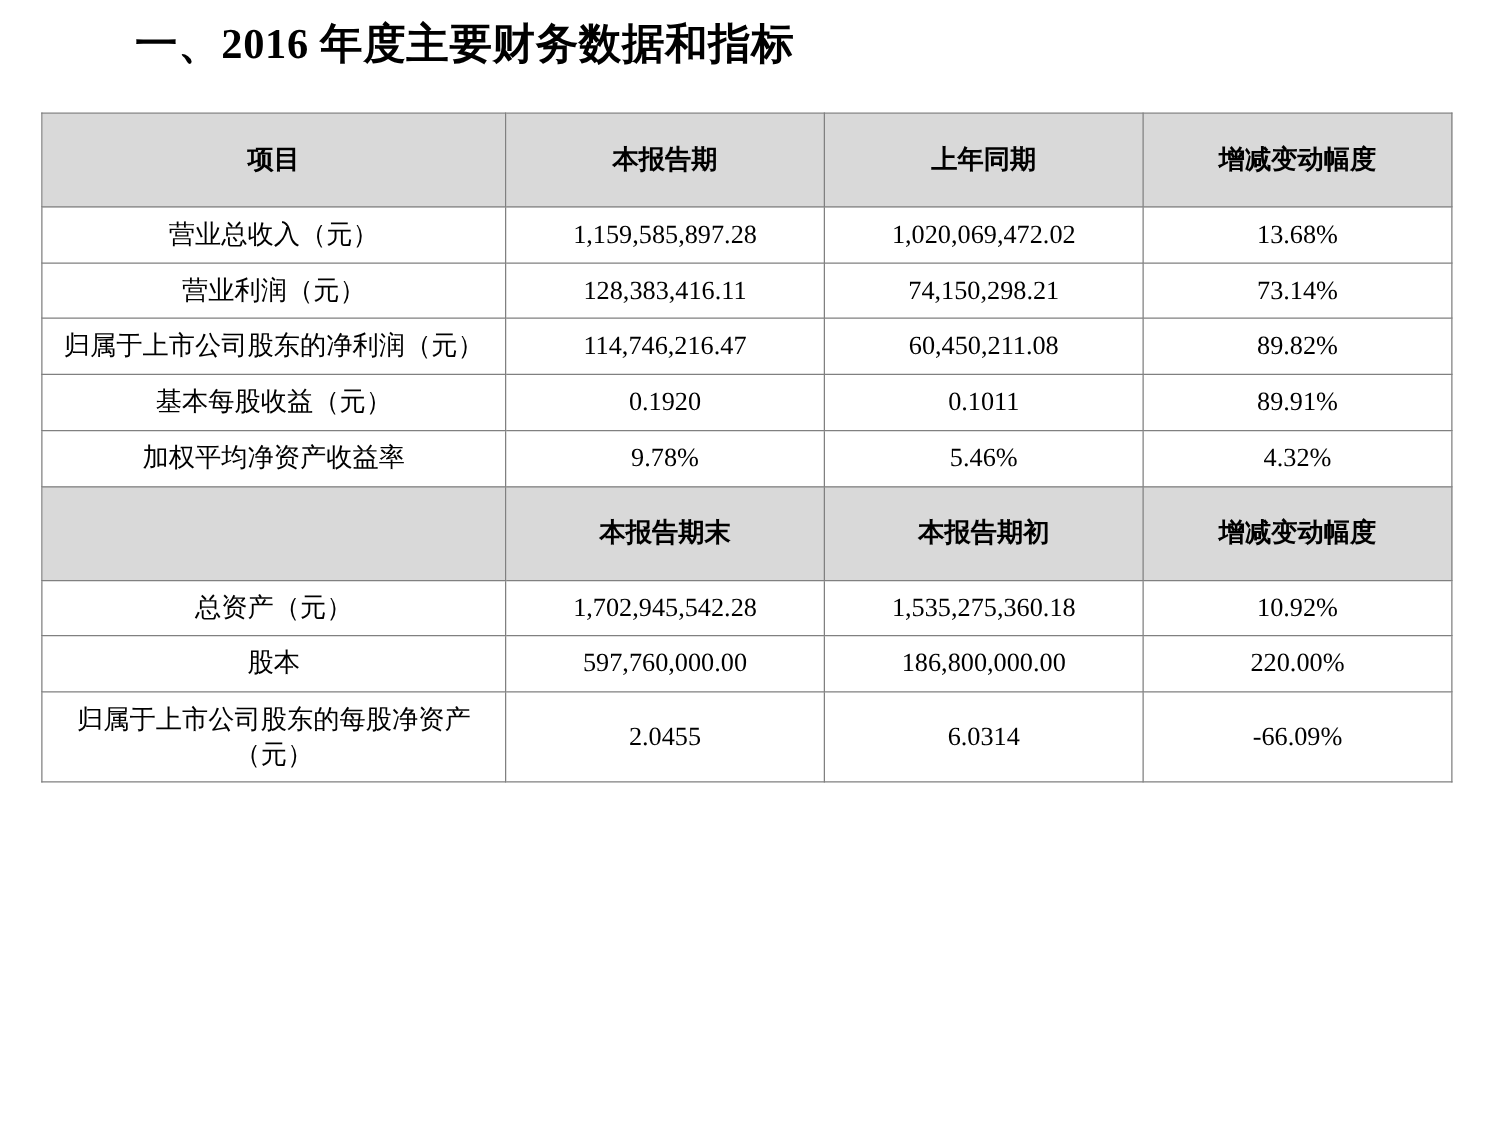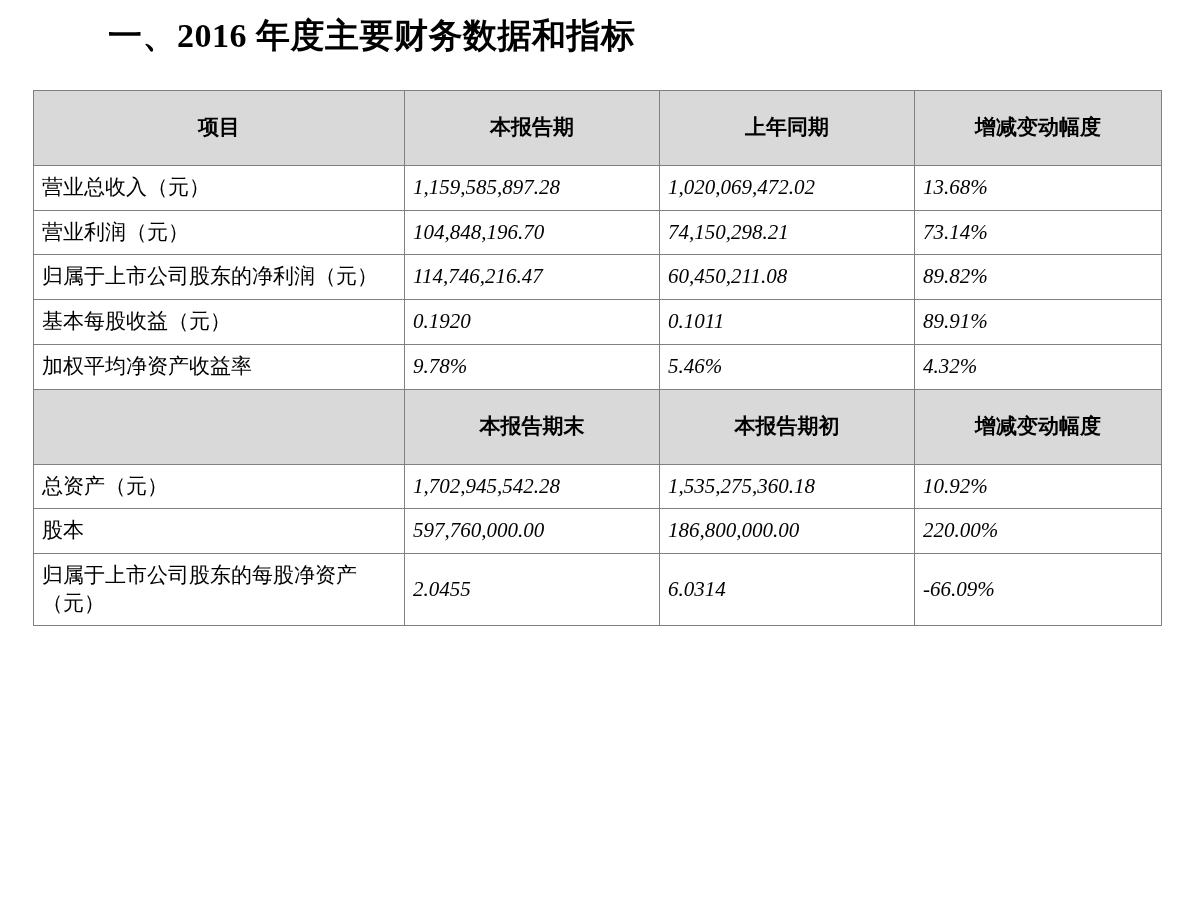--- a/index.html
+++ b/index.html
@@ -43,26 +43,25 @@
     padding: 8px 8px;
     vertical-align: middle;
     line-height: 1.32;
   }
   col.c-item   { width: 371px; }
   col.c-cur    { width: 255px; }
   col.c-prev   { width: 255px; }
   col.c-chg    { width: 247px; }
 
   td.item {
-    text-align: left;
+    text-align: center;
     padding-left: 10px;
   }
   td.num {
-    text-align: left;
-    font-style: italic;
+    text-align: center;
   }
   tr.header-row td {
     background: #d9d9d9;
     text-align: center;
     font-weight: bold;
     margin-top: 31px;
   }
   tr.header-row td.item-head {
     text-align: center;
   }
@@ -96,21 +95,21 @@
       </tr>
 
       <tr>
         <td class="item">营业总收入（元）</td>
         <td class="num">1,159,585,897.28</td>
         <td class="num">1,020,069,472.02</td>
         <td class="num">13.68%</td>
       </tr>
       <tr>
         <td class="item">营业利润（元）</td>
-        <td class="num">104,848,196.70</td>
+        <td class="num">128,383,416.11</td>
         <td class="num">74,150,298.21</td>
         <td class="num">73.14%</td>
       </tr>
       <tr>
         <td class="item">归属于上市公司股东的净利润（元）</td>
         <td class="num">114,746,216.47</td>
         <td class="num">60,450,211.08</td>
         <td class="num">89.82%</td>
       </tr>
       <tr>

